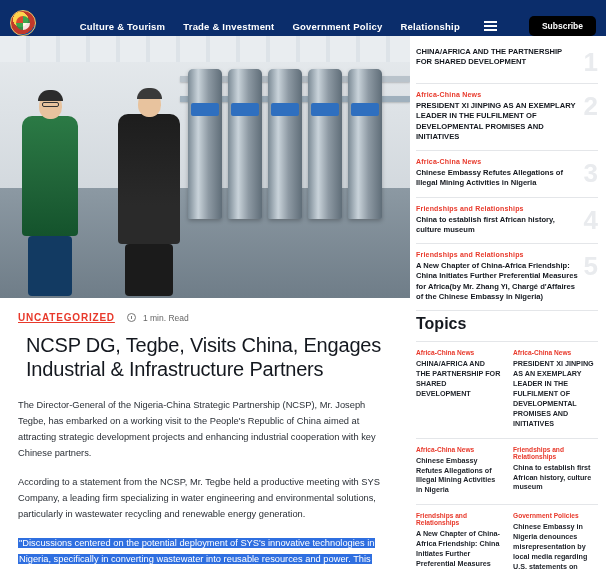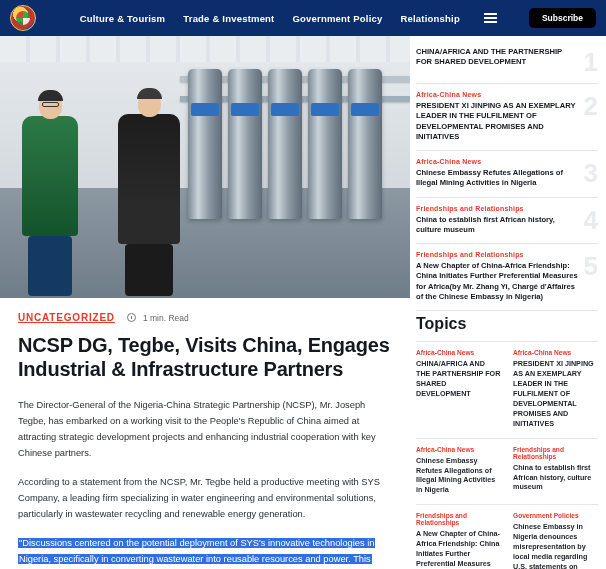--- a/index.html
+++ b/index.html
@@ -9,21 +9,21 @@
     font-family: "Liberation Sans", sans-serif;
     overflow: hidden;
   }
   .page { position: relative; width: 606px; height: 569px; overflow: hidden; background:#fff; }
 
   
   .navbar {
     height: 36px;
     background: #0b2d6b;
     display: flex;
-    align-items: center;
+    align-items: flex-end;
     padding: 0 10px;
     position: relative;
   }
   .logo {
     width: 26px; height: 26px; border-radius: 50%;
     background: radial-gradient(circle at 40% 35%, #ffd34d 0 35%, #c0392b 36% 70%, #1b4f9c 71% 100%);
     border: 1px solid #e8c86a;
     flex: 0 0 auto;
     position: relative;
   }
@@ -133,22 +133,22 @@
   .article { padding: 14px 18px 0 18px; }
   .meta-row { display:flex; align-items:center; gap:12px; margin-bottom:10px; }
   .category {
     color:#e8392b; font-size:10px; font-weight:bold; letter-spacing:.8px;
     text-decoration: underline; cursor:pointer;
   }
   .readtime { color:#666; font-size:8.5px; display:flex; align-items:center; gap:7px; }
   .clock-ic { width:9px;height:9px;border:1.2px solid #777;border-radius:50%; position:relative; display:inline-block;}
   .clock-ic::after{content:"";position:absolute;left:3px;top:1.5px;width:1px;height:3.2px;background:#777;}
   .headline {
-    font-size: 20px; line-height: 1.22; font-weight: bold; color: #14181f;
-    letter-spacing: -.2px; margin-bottom: 16px;
+    font-size: 20px; line-height: 1.22; font-weight: normal; color: #14181f;
+    letter-spacing: -.2px; margin-bottom: 16px; margin-left: 8px;
   }
   .byline-row { display:flex; align-items:center; gap:8px; margin-bottom:14px; }
   .avatar { width:14px;height:14px;border-radius:50%;background:#cfd4da; }
   .byline { font-size:8.5px; color:#333; font-weight:bold; }
   .byline .author { color:#111; }
   .byline-date { font-size:8.5px; color:#666; margin-left:4px; font-weight:normal;}
   .share { margin-left:auto; display:flex; gap:5px; }
   .share a {
     width:16px;height:16px;border-radius:3px;background:#1b1b1b;color:#fff;
     font-size:8px;display:flex;align-items:center;justify-content:center;text-decoration:none;cursor:pointer;

